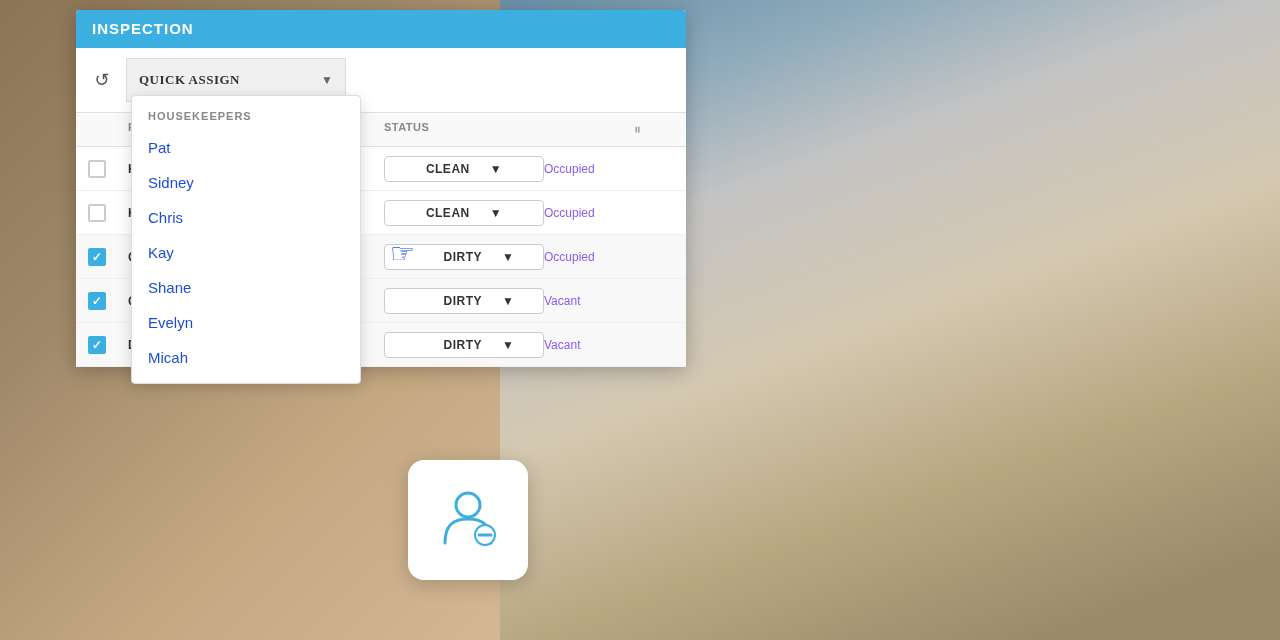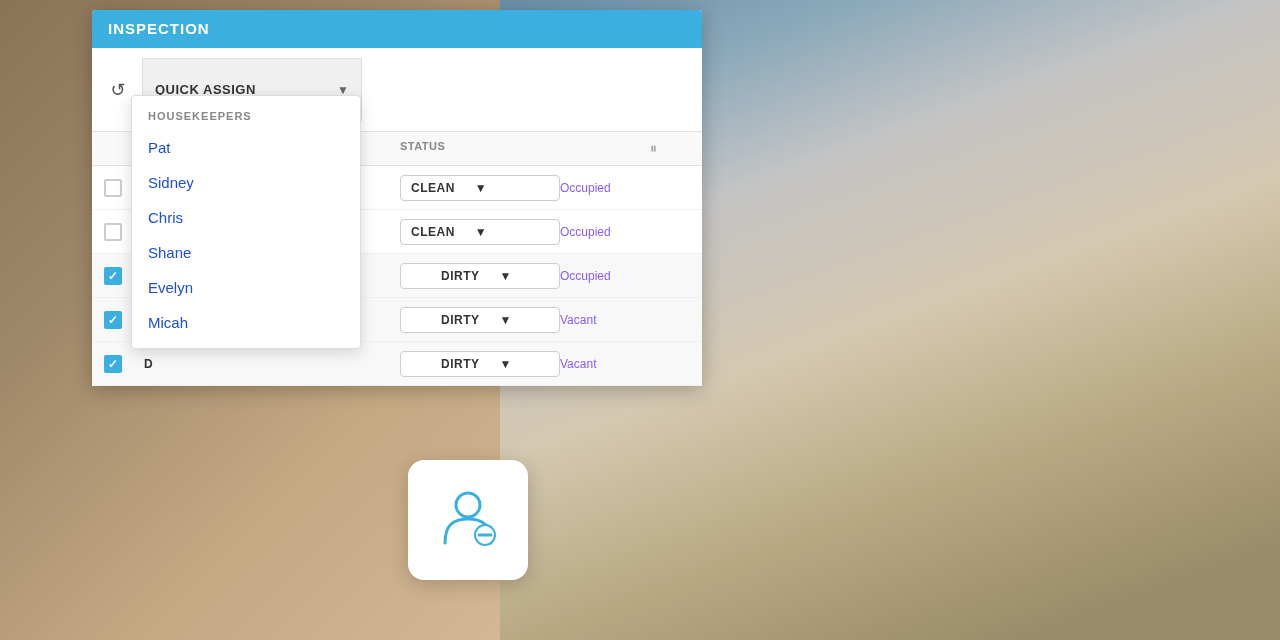--- a/index.html
+++ b/index.html
@@ -28,21 +28,21 @@
       width: 780px;
       height: 640px;
       background: linear-gradient(160deg, #6B8FA8 0%, #8DAABB 15%, #C4C4C4 30%, #D4C8B0 50%, #B8A882 70%, #9A8B6A 90%);
       z-index: 0;
     }
 
     
     .inspection-panel {
       position: absolute;
       top: 10px;
-      left: 92px;
+      left: 76px;
       width: 610px;
       background: white;
       border-radius: 4px;
       box-shadow: 0 4px 20px rgba(0,0,0,0.25);
       z-index: 10;
       overflow: visible;
     }
 
     .panel-header {
       background: #3AAFE0;
@@ -76,24 +76,25 @@
       font-size: 18px;
       cursor: pointer;
     }
 
     .quick-assign-dropdown {
       display: flex;
       align-items: center;
       background: #f0f0f0;
       border: 1px solid #ddd;
       border-radius: 0;
-      padding: 23px 12px;
+      padding: 13px 12px;
       cursor: pointer;
       min-width: 220px;
       justify-content: space-between;
+      font-family: Liberation Serif, serif;
     }
 
     .quick-assign-label {
       font-size: 13px;
       font-weight: 600;
       color: #333;
       letter-spacing: 0.5px;
     }
 
     .chevron-down {
@@ -168,21 +169,21 @@
     .status-select {
       display: flex;
       align-items: center;
       border: 1px solid #ccc;
       border-radius: 4px;
       padding: 5px 10px;
       cursor: pointer;
       font-size: 12px;
       font-weight: 700;
       letter-spacing: 0.5px;
-      justify-content: flex-start;
+      justify-content: center;
       min-width: 130px;
       gap: 20px;
     }
 
     .status-select.clean {
       background: white;
       color: #333;
     }
 
     .status-select.dirty {
@@ -358,20 +359,24 @@
 
   <div class="housekeeper-item">
     <span>Pat</span>
   </div>
   <div class="housekeeper-item">
     <span>Sidney</span>
   </div>
   <div class="housekeeper-item">
     <span>Chris</span>
   </div>
+  <div class="housekeeper-item" style="position:relative;">
+    <span>Kay</span>
+    <span class="cursor-hand">☞</span>
+  </div>
   <div class="housekeeper-item">
     <span>Shane</span>
   </div>
   <div class="housekeeper-item">
     <span>Evelyn</span>
   </div>
   <div class="housekeeper-item">
     <span>Micah</span>
   </div>
 </div>

